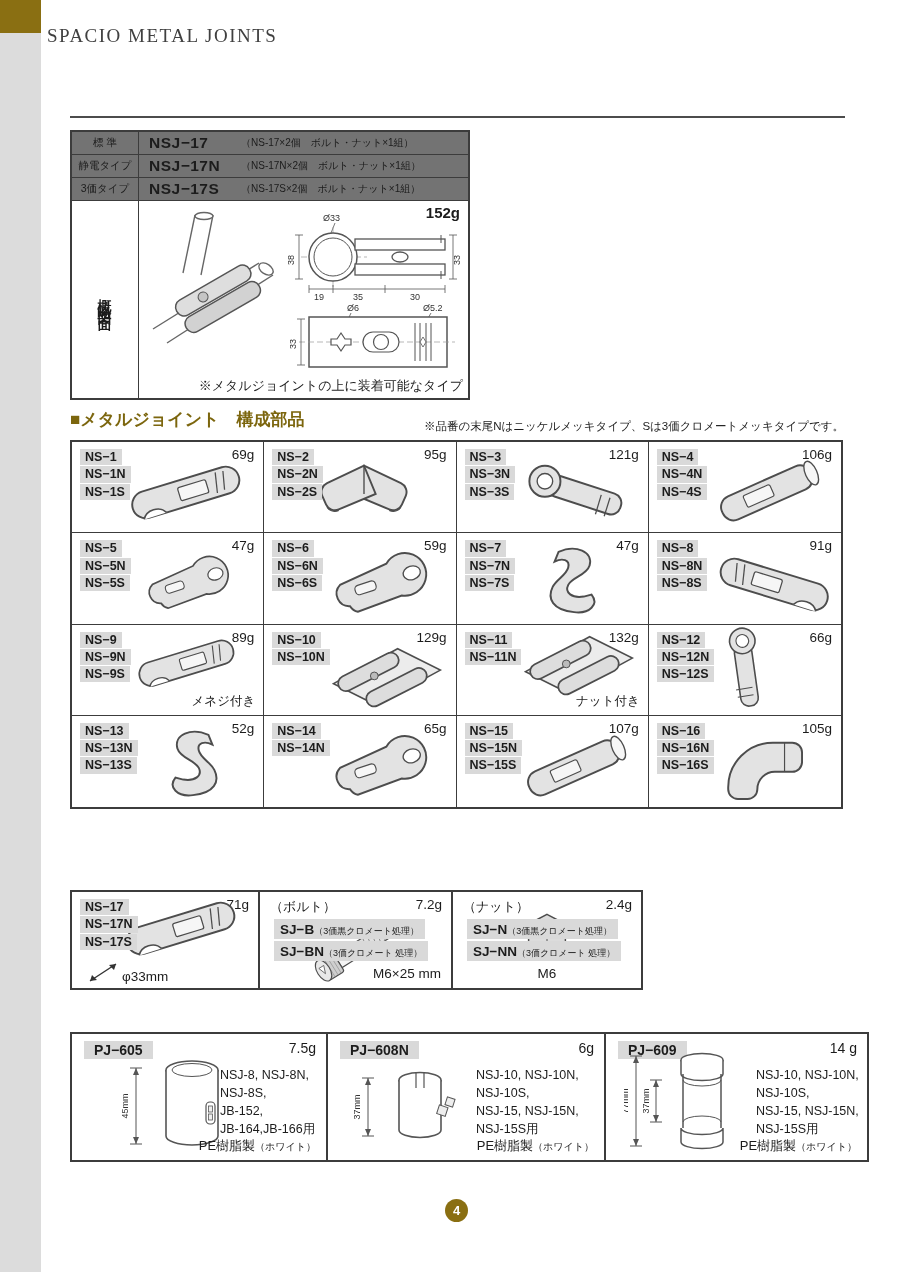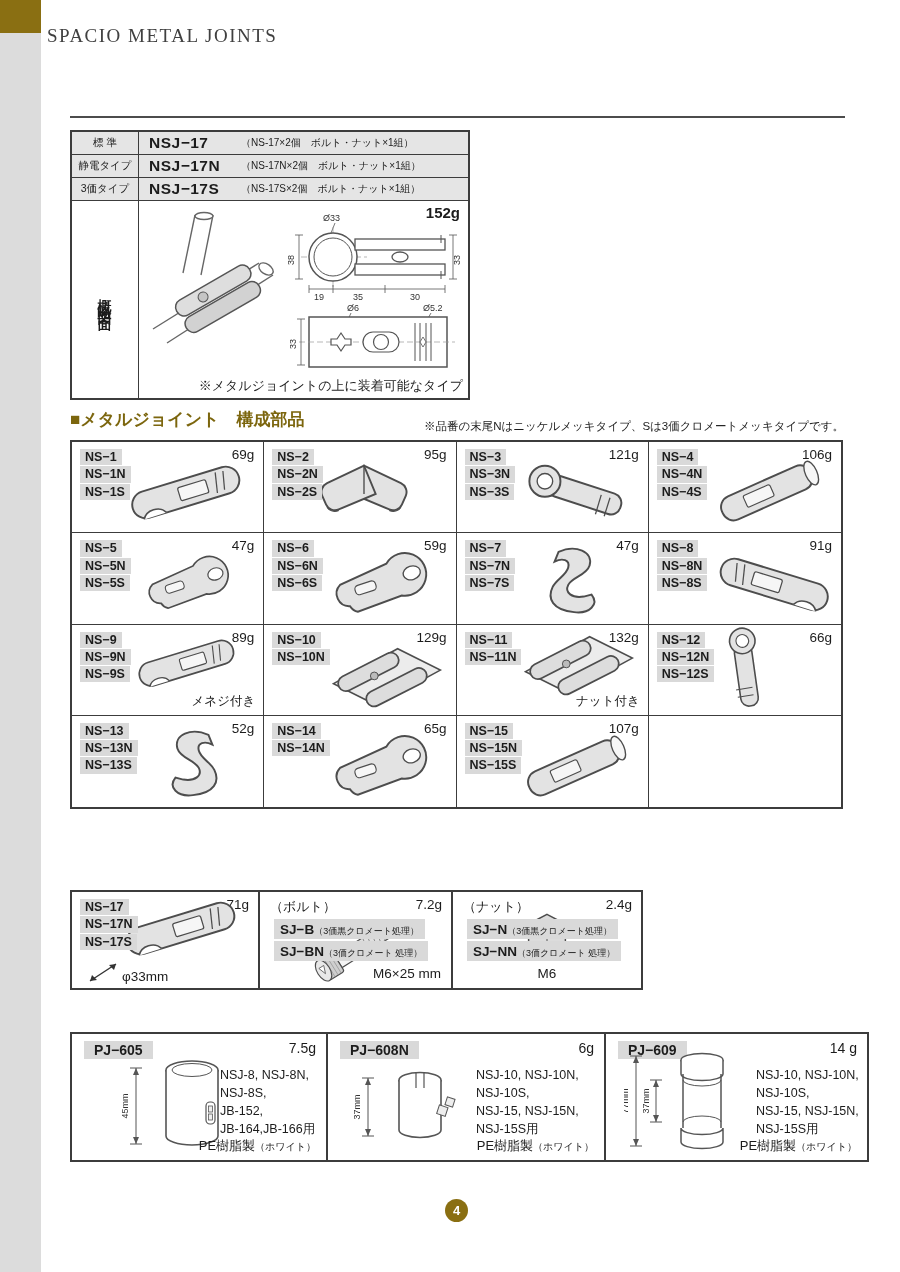--- a/index.html
+++ b/index.html
@@ -6,21 +6,21 @@
   .page{position:relative;width:900px;height:1272px;background:#ffffff;overflow:hidden;
         font-family:"Liberation Sans",sans-serif;color:#1c1c1c;}
   .sidebar{position:absolute;left:0;top:0;width:41px;height:1272px;background:#dcdcdc;}
   .goldsq{position:absolute;left:0;top:0;width:41px;height:33px;background:#8a6f12;}
   .title{position:absolute;left:47px;top:25px;font-family:"Liberation Serif",serif;
          font-size:19px;letter-spacing:1.5px;color:#404040;}
   .rule{position:absolute;left:70px;top:116px;width:775px;height:2px;background:#4c4c4c;}
 
   
   .spec{position:absolute;left:70px;top:130px;width:400px;border:2px solid #3c3c3c;background:#fff;box-sizing:border-box;}
-  .spec-row{display:flex;height:22px;background:#e5e5e5;border-bottom:1px solid #3c3c3c;}
+  .spec-row{display:flex;height:22px;background:#737373;border-bottom:1px solid #3c3c3c;}
   .spec-type{width:67px;border-right:1px solid #3c3c3c;font-size:10.5px;display:flex;
              align-items:center;justify-content:center;box-sizing:border-box;}
   .spec-main{flex:1;display:flex;align-items:center;padding-left:10px;}
   .spec-model{font-weight:bold;font-size:15.5px;width:92px;letter-spacing:.5px;}
   .spec-note{font-size:10px;}
   .diagram-row{display:flex;height:197px;}
   .spec-diagcell{width:67px;border-right:1px solid #3c3c3c;display:flex;align-items:center;
                  justify-content:center;box-sizing:border-box;}
   .vert{writing-mode:vertical-rl;font-size:14px;font-weight:bold;letter-spacing:6px;}
   .diag-area{flex:1;position:relative;}
@@ -430,20 +430,31 @@
       <div class="plabels">
         <div class="plabel">NS−15</div>
         <div class="plabel">NS−15N</div>
         <div class="plabel">NS−15S</div>
       </div>
       <div class="pweight">107g</div>
       <svg class="illus">
           <use href="#sym-tube"></use>
         </svg>
     </div>
+    <div class="cell">
+      <div class="plabels">
+        <div class="plabel">NS−16</div>
+        <div class="plabel">NS−16N</div>
+        <div class="plabel">NS−16S</div>
+      </div>
+      <div class="pweight">105g</div>
+      <svg class="illus">
+          <use href="#sym-elbow"></use>
+        </svg>
+    </div>
   </div>
 
   <div class="row5">
     <div class="r5cell r5a">
       <div class="plabels">
         <div class="plabel">NS−17</div>
         <div class="plabel">NS−17N</div>
         <div class="plabel">NS−17S</div>
       </div>
       <div class="pweight">71g</div>

